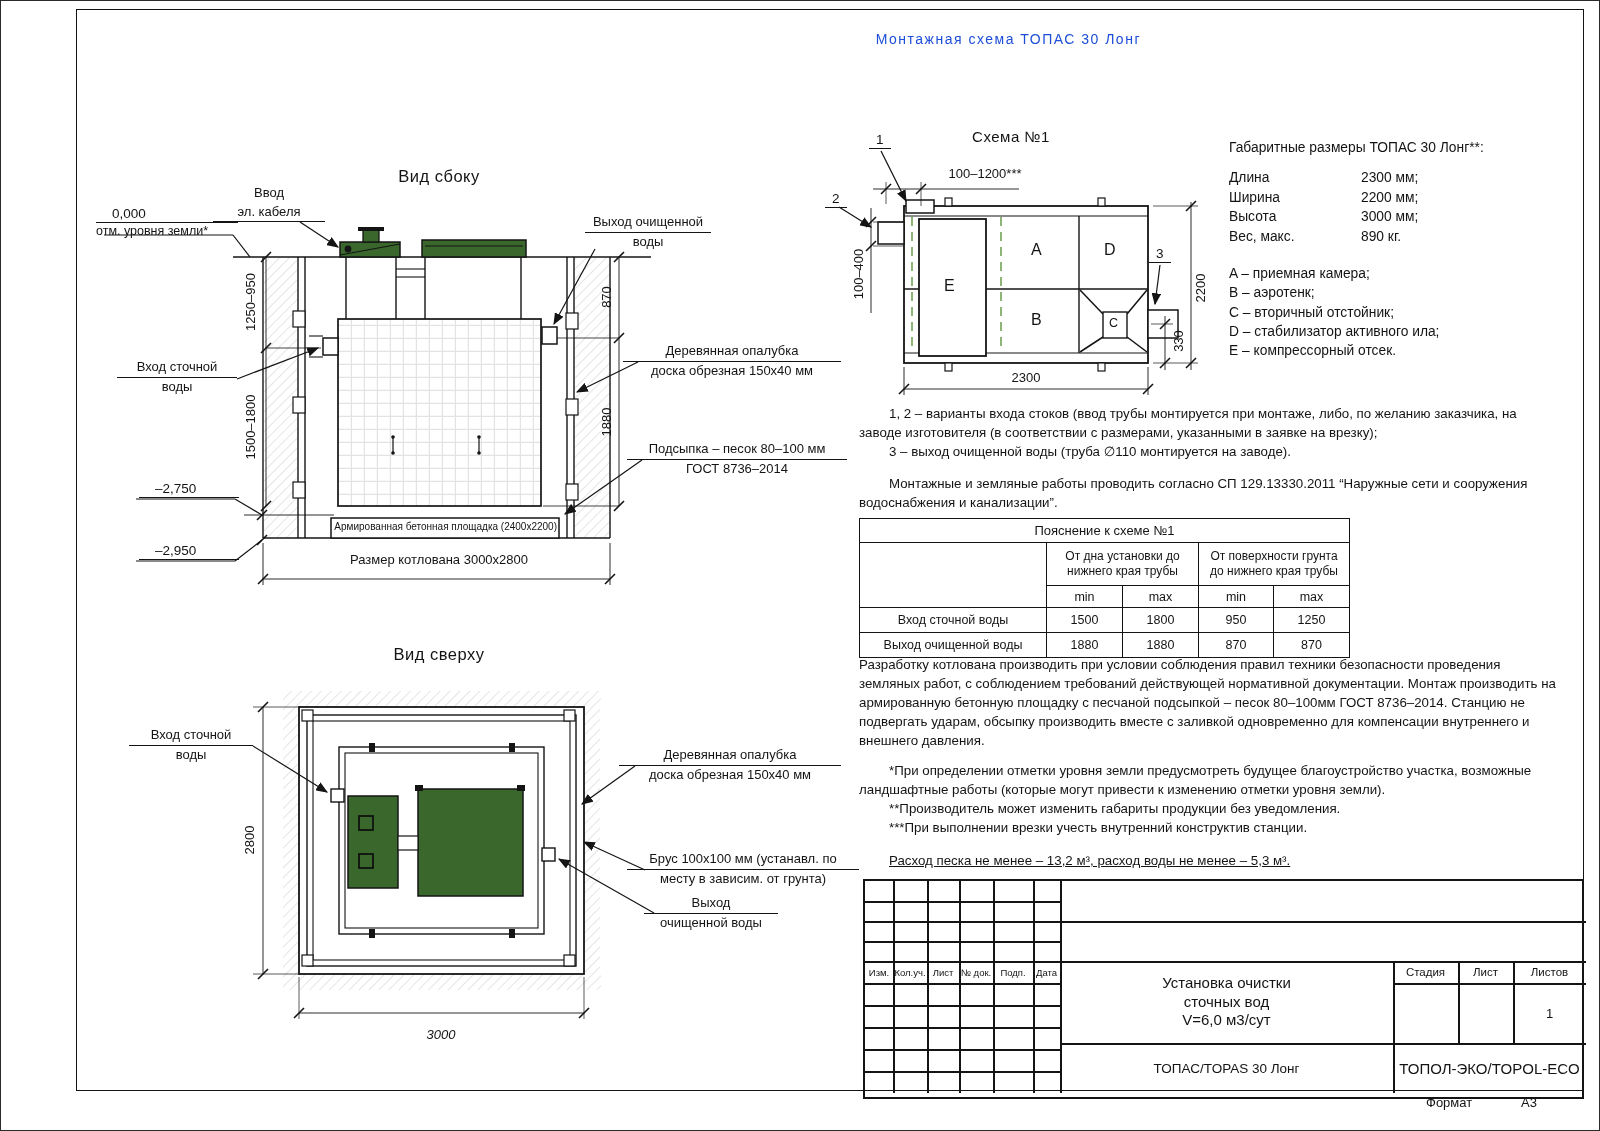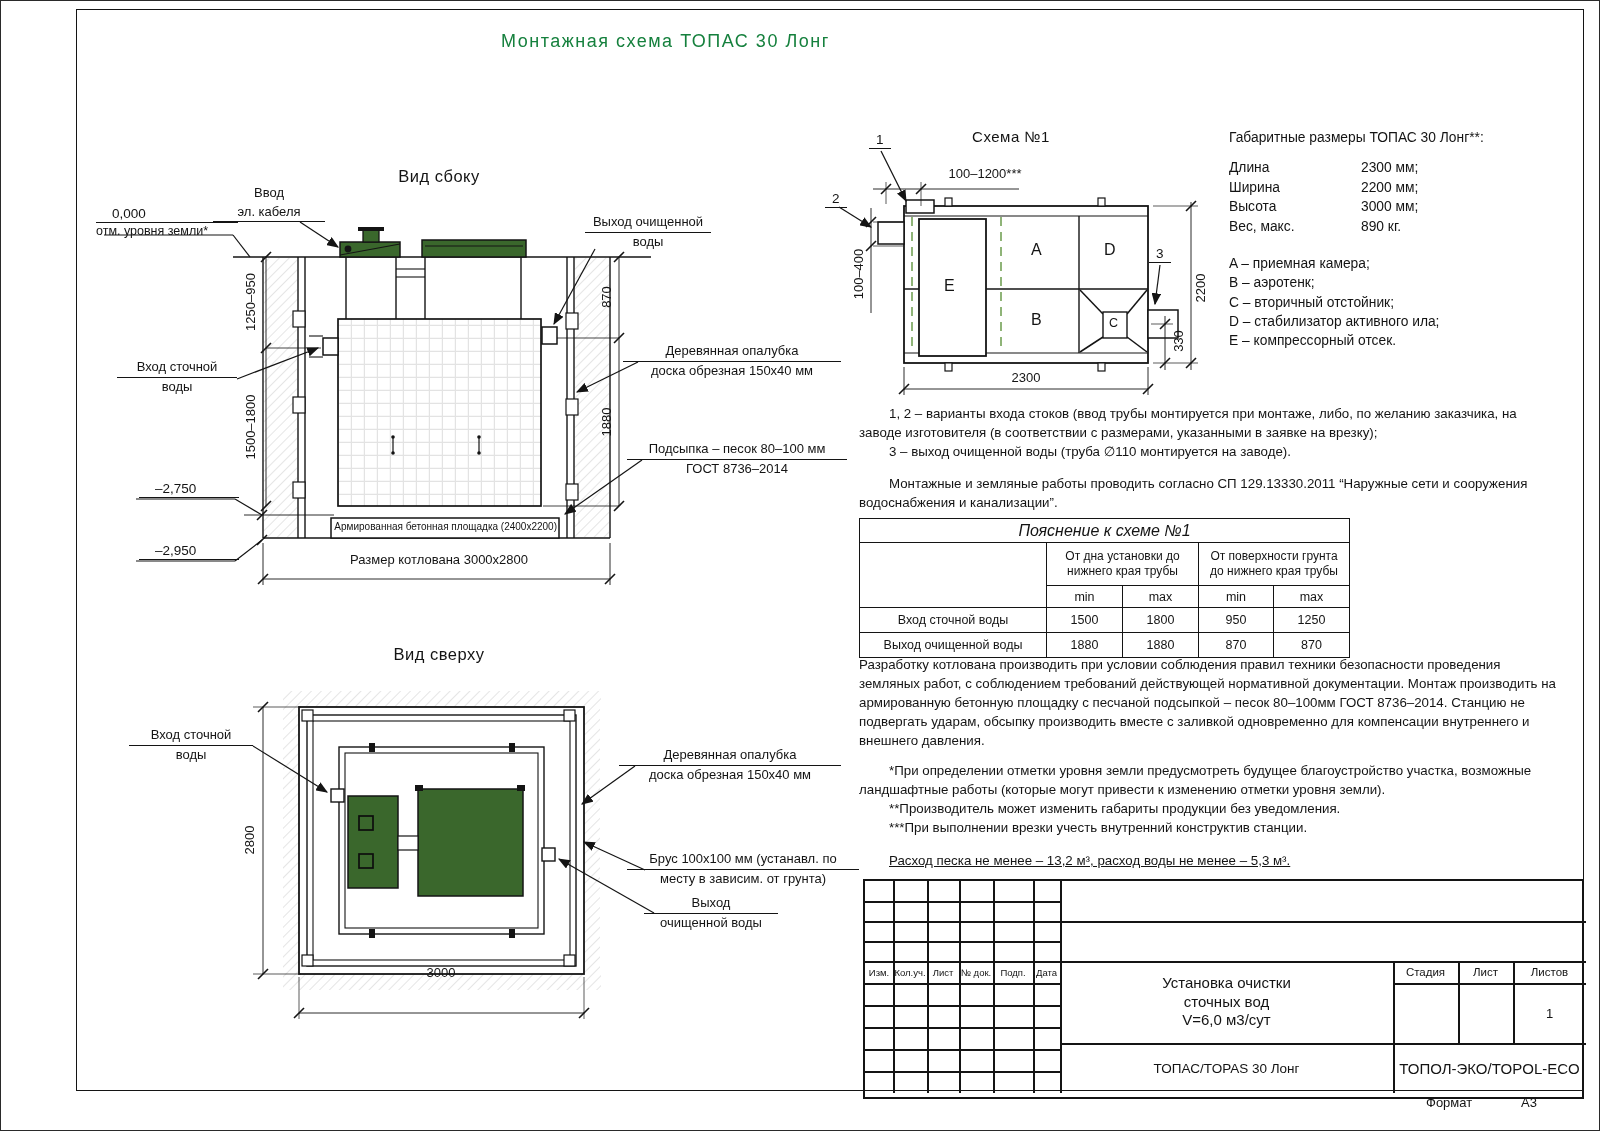--- a/index.html
+++ b/index.html
@@ -1,22 +1,22 @@
 <!DOCTYPE html>
 <html><head>
 <meta charset="utf-8">
 <style>
   html,body{margin:0;padding:0;background:#fff;}
   .sheet{position:relative;width:1600px;height:1131px;background:#fff;overflow:hidden;
          font-family:"Liberation Sans",sans-serif;color:#141414;
          border:1.5px solid #2a2a2a;box-sizing:border-box;}
   .frame{position:absolute;left:75px;top:8px;width:1508px;height:1082px;
          border:1.8px solid #141414;box-sizing:border-box;}
-  .pagetitle{position:absolute;left:500px;top:30px;width:640px;text-align:left;
-             font-size:18px;letter-spacing:1.5px;color:#15803d;}
+  .pagetitle{position:absolute;left:500px;top:30px;width:640px;text-align:right;
+             font-size:14px;letter-spacing:1.5px;color:#1d4ed8;}
   .secttitle{position:absolute;text-align:center;font-size:16.5px;letter-spacing:.5px;}
   .lines{position:absolute;left:0;top:0;}
   .lbl{position:absolute;text-align:center;font-size:13px;line-height:1.35;}
   .lbl .l{display:block;padding:0 2px 1px;}
   .lbl .lu{border-bottom:1.4px solid #141414;}
   .lvl{position:absolute;font-size:13.5px;}
   .lvl .lu{display:block;border-bottom:1.4px solid #141414;padding:0 10px 1px 16px;}
   .lvl .note{display:block;font-size:12.5px;padding-top:1px;}
   .mk{position:absolute;font-size:13.5px;border-bottom:1.4px solid #141414;padding:0 7px 1px;}
   .vdim{position:absolute;width:110px;height:16px;text-align:center;font-size:13px;
@@ -27,21 +27,21 @@
   .gab{position:absolute;left:1228px;top:129px;width:345px;font-size:13.8px;}
   .gabrow{display:flex;line-height:19.5px;}
   .gabrow .gl{width:132px;}
   .gablegend div{line-height:19.3px;}
   .notes{position:absolute;left:858px;top:403px;width:700px;font-size:13.3px;line-height:1.43;}
   .notes p{margin:0;text-indent:30px;}
   .notes p.sp{margin-top:13px;}
   table.exp{position:absolute;left:858px;top:517px;border-collapse:collapse;table-layout:fixed;}
   table.exp td{border:1.6px solid #141414;font-size:12.5px;text-align:center;padding:1px 3px;
                overflow:hidden;}
-  table.exp td.tt{font-size:16px;height:21px;font-style:italic;}
+  table.exp td.tt{font-size:13px;height:21px;}
   table.exp td.grp{font-size:12px;line-height:1.25;height:40px;}
   table.exp td.sub{height:19px;}
   table.exp td.dat{height:22px;}
   .att{position:absolute;left:858px;top:655px;width:700px;font-size:13.3px;line-height:1.42;}
   .att p{margin:0;}
   .att p.ind{text-indent:30px;}
   .att p.sp{margin-top:12px;}
   .att p.cons{margin-top:14px;text-indent:30px;text-decoration:underline;}
   .stamp{position:absolute;left:862px;top:878px;width:721px;height:220px;
          border:2px solid #141414;box-sizing:border-box;}
@@ -299,21 +299,21 @@
   <div class="vdim" style="left:1145px;top:279px;">2200</div>
   <div class="vdim" style="left:1123px;top:332px;">330</div>
   <div class="hdim" style="left:970px;top:369px;width:110px;">2300</div>
   <span class="complabel" style="left:1030px;top:240px;">A</span>
   <span class="complabel" style="left:1030px;top:310px;">B</span>
   <span class="complabel" style="left:1108px;top:315px;font-size:12.5px;">C</span>
   <span class="complabel" style="left:1103px;top:240px;">D</span>
   <span class="complabel" style="left:943px;top:276px;">E</span>
 
   <div class="gab">
-    <div style="margin-bottom:13px;">Габаритные размеры ТОПАС 30 Лонг**:</div>
+    <div style="margin-bottom:13px;margin-top:10px;">Габаритные размеры ТОПАС 30 Лонг**:</div>
     <div class="gabrow">
         <span class="gl">Длина</span>
         <span>2300 мм;</span>
       </div>
     <div class="gabrow">
         <span class="gl">Ширина</span>
         <span>2200 мм;</span>
       </div>
     <div class="gabrow">
         <span class="gl">Высота</span>
@@ -398,21 +398,21 @@
   </div>
   <div class="lbl" style="left:626px;top:849px;width:232px;">
     <span class="l lu">Брус 100х100 мм (устанавл. по</span>
     <span class="l">месту в зависим. от грунта)</span>
   </div>
   <div class="lbl" style="left:643px;top:893px;width:134px;">
     <span class="l lu">Выход</span>
     <span class="l">очищенной воды</span>
   </div>
   <div class="vdim" style="left:194px;top:831px;">2800</div>
-  <div class="hdim" style="left:385px;top:964px;width:110px;">3000</div>
+  <div class="hdim" style="left:385px;top:1026px;width:110px;font-style:italic;">3000</div>
 
   <div class="stamp">
     <div class="sv" style="left:28px;height:212px;"></div>
     <div class="sv" style="left:62px;height:212px;"></div>
     <div class="sv" style="left:94px;height:212px;"></div>
     <div class="sv" style="left:128px;height:212px;"></div>
     <div class="sv" style="left:168px;height:212px;"></div>
     <div class="sv" style="left:195px;height:212px;width:2px;"></div>
     <div class="sv" style="left:528px;top:80px;height:132px;width:2px;"></div>
     <div class="sv" style="left:593px;top:80px;height:82px;"></div>

